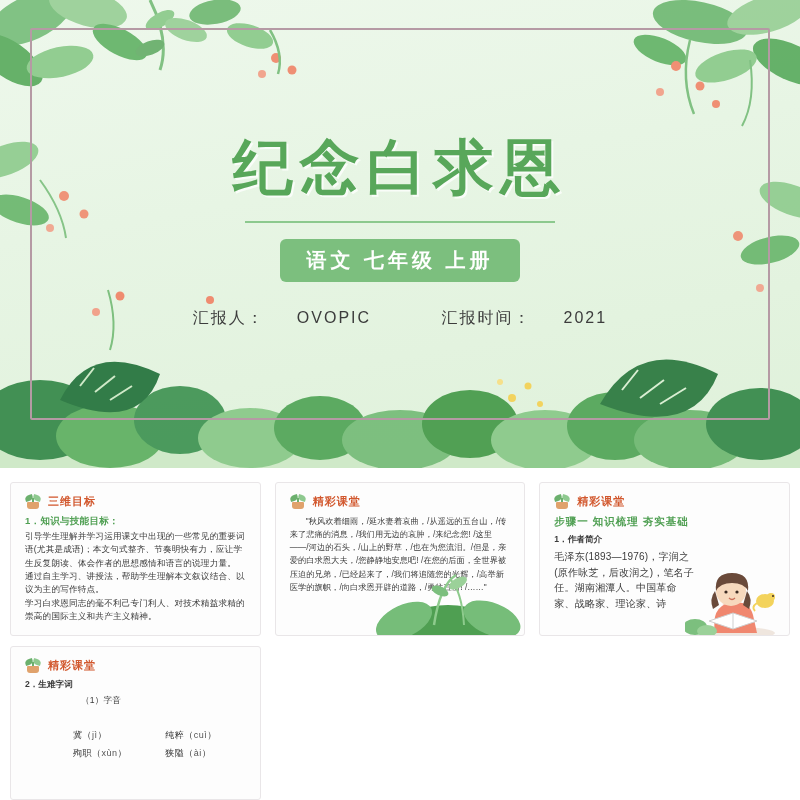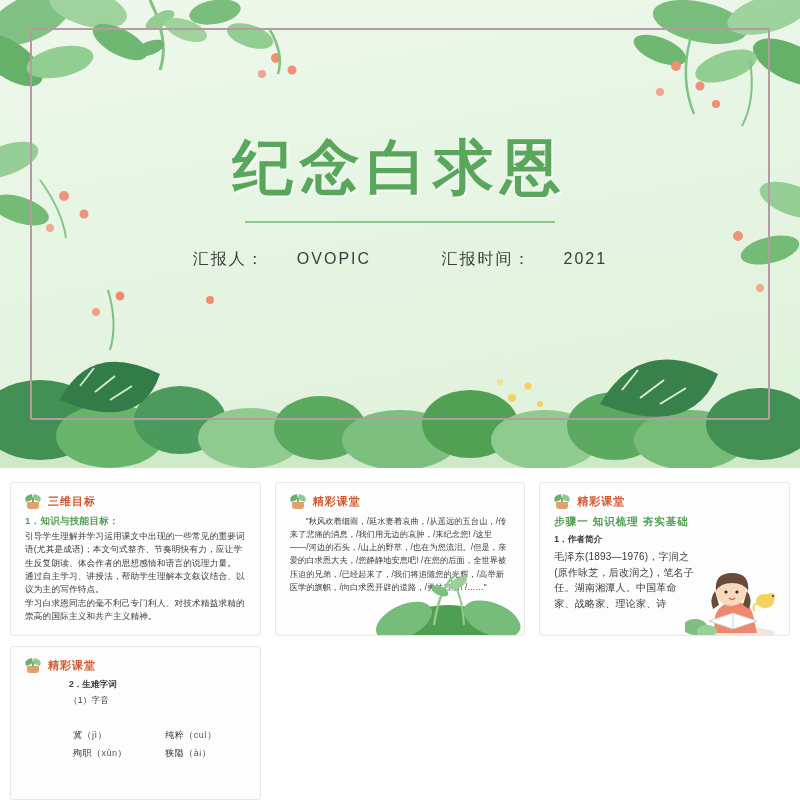--- a/index.html
+++ b/index.html
@@ -234,20 +234,21 @@
         <circle cx="96" cy="312" r="4" fill="#f2a18a"></circle>
         <path d="M108 290 q10 34 2 60" stroke="#7cbf7e" stroke-width="2" fill="none"></path>
       </g>
     </svg>
 
     <div class="hero-frame"></div>
 
     <div class="hero-center">
       <div class="hero-title">纪念白求恩</div>
       <div class="hero-rule"></div>
+      <div class="hero-badge">语文  七年级  上册</div>
       <div class="hero-meta">
         <span><span>汇报人：</span><span>OVOPIC</span></span>
         <span><span>汇报时间：</span><span>2021</span></span>
       </div>
     </div>
   </div>
 
   <div class="grid">
 
     <div class="card card-1">
@@ -325,22 +326,22 @@
     <div class="card card-4">
       <div class="card-head">
         <span class="ico">
           <span class="lf-l"></span>
             <span class="lf-r"></span>
             <span class="stem"></span>
             <span class="pot"></span>
         </span>
         <span class="card-title">精彩课堂</span>
       </div>
-      <div class="mini-h" style="margin-left:44px;">2．生难字词</div>
-      <div class="body-t" style="margin-left:44px;">（1）字音</div>
+      <div class="mini-h" style="">2．生难字词</div>
+      <div class="body-t" style="margin-left:56px;">（1）字音</div>
       <div class="wordgrid">
         <div class="wcell">
           <span>冀（</span><span class="py">jì</span><span>）</span>
         </div>
         <div class="wcell">
           <span>纯粹（</span><span class="py">cuì</span><span>）</span>
         </div>
         <div class="wcell">
           <span>殉职（</span><span class="py">xùn</span><span>）</span>
         </div>

